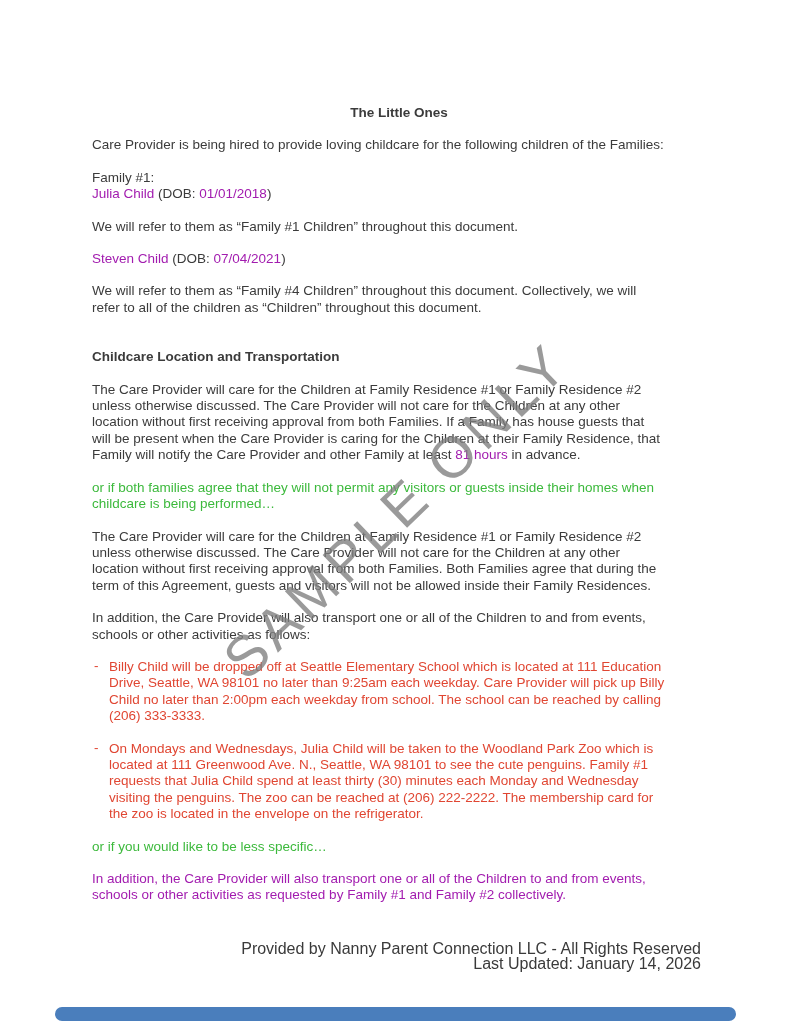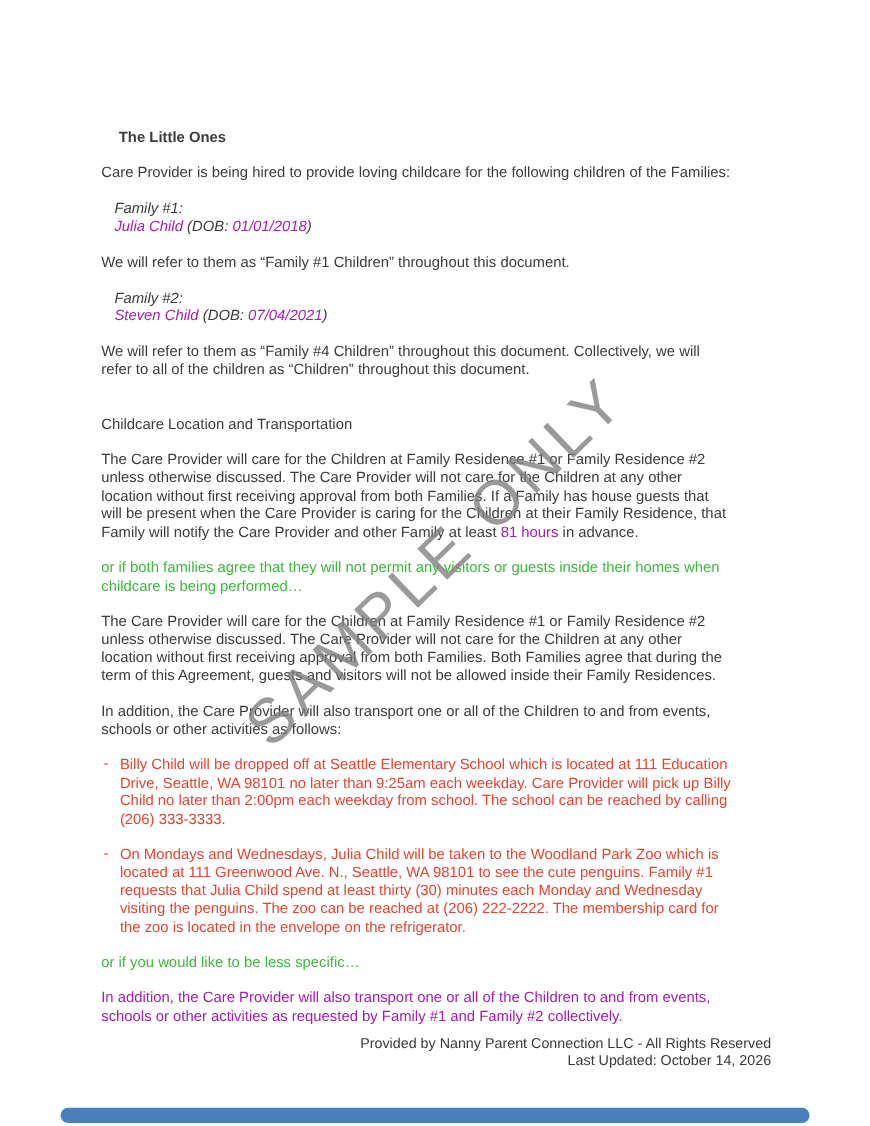--- a/index.html
+++ b/index.html
@@ -9,35 +9,35 @@
     background:#ffffff;
     overflow:hidden;
     font-family:"Liberation Sans","DejaVu Sans",sans-serif;
     font-size:13.5px;line-height:16.4px;
     color:#3b3b3b;
   }
   .content{
     position:absolute;left:92px;top:101px;width:614px;
   }
   .para{margin:16px 0 0 0;white-space:pre-line;}
-  .doc-heading{font-weight:bold;margin:16px;font-size:13.5px;}
-  .section-heading{font-weight:normal;margin:33px 0 0 0;font-size:13.5px;}
-  .family-block{margin:16px 0 0 12px;font-style:italic;}
+  .doc-heading{font-weight:bold;margin:4px;font-size:13.5px;text-align:center;}
+  .section-heading{font-weight:bold;margin:33px 0 0 0;font-size:13.5px;}
+  .family-block{margin:16px 0 0 0;}
   .red{color:#a21caf;}
   .green-note{
     margin:16px 0 0 0;
     color:#3cb93c;text-align:left;white-space:pre-line;
   }
   .bullet-list{list-style:none;margin:16px 0 0 0;padding:0;color:#e04632;}
   .bullet-item{position:relative;padding-left:17px;white-space:pre-line;}
   .bullet-item + .bullet-item{margin-top:16px;}
   .bullet-marker{position:absolute;left:2px;top:-1px;}
   .footer{
     position:absolute;right:90px;top:941px;
-    text-align:right;font-size:13px;line-height:15px;color:#3a3a3a;
+    text-align:right;font-size:16px;line-height:15px;color:#3a3a3a;
   }
   .watermark{
     position:absolute;left:50%;top:511px;
     transform:translate(-50%,-50%) rotate(-44deg);
     font-size:57px;letter-spacing:5px;white-space:nowrap;
     color:rgba(125,125,125,0.78);
     z-index:5;pointer-events:none;
   }
   .scrollbar{
     position:absolute;left:55px;top:1007px;width:681px;height:14px;
@@ -58,21 +58,20 @@
     <p class="para">Care Provider is being hired to provide loving childcare for the following children of the Families:</p>
 
     <div class="family-block">
       <div>Family #1:</div>
       <div><span class="red">Julia Child</span><span> (DOB: </span><span class="red">01/01/2018</span><span>)</span></div>
     </div>
 
     <p class="para">We will refer to them as “Family #1 Children” throughout this document.</p>
 
     <div class="family-block">
-      <div>Family #2:</div>
       <div><span class="red">Steven Child</span><span> (DOB: </span><span class="red">07/04/2021</span><span>)</span></div>
     </div>
 
     <p class="para">We will refer to them as “Family #4 Children” throughout this document. Collectively, we will
 refer to all of the children as “Children” throughout this document.</p>
 
     <p class="section-heading">Childcare Location and Transportation</p>
 
     <p class="para"><span>The Care Provider will care for the Children at Family Residence #1 or Family Residence #2
 unless otherwise discussed. The Care Provider will not care for the Children at any other
@@ -105,18 +104,18 @@
 
     <p class="green-note">or if you would like to be less specific…</p>
 
     <p class="para red">In addition, the Care Provider will also transport one or all of the Children to and from events,
 schools or other activities as requested by Family #1 and Family #2 collectively.</p>
 
   </div>
 
   <div class="footer">
     <div>Provided by Nanny Parent Connection LLC - All Rights Reserved</div>
-    <div>Last Updated: October 14, 2026</div>
+    <div>Last Updated: January 14, 2026</div>
   </div>
 
   <div class="scrollbar"></div>
 
 </div>
 
 </body></html>

